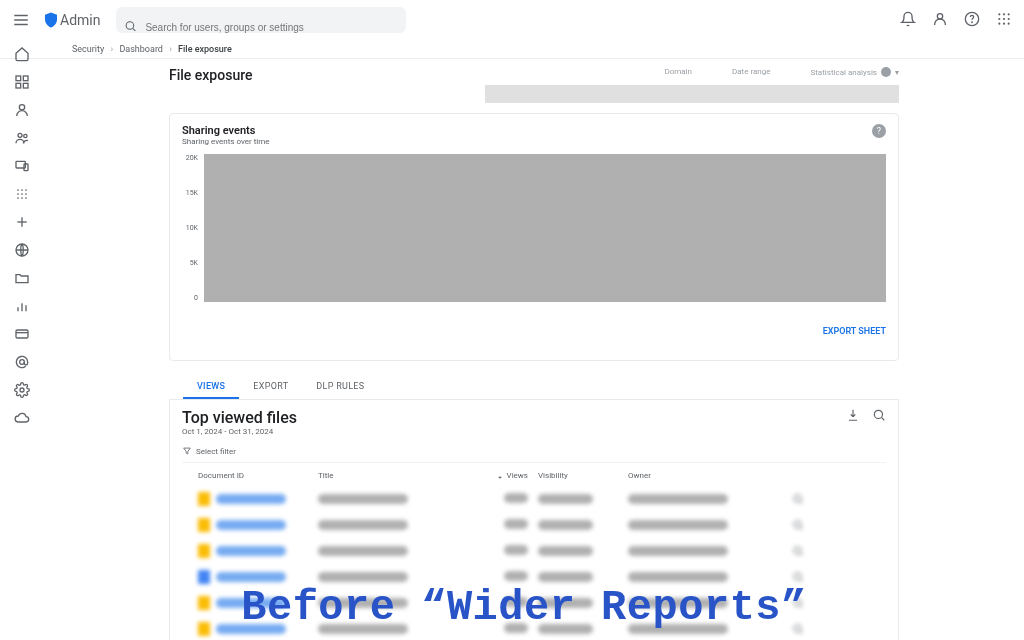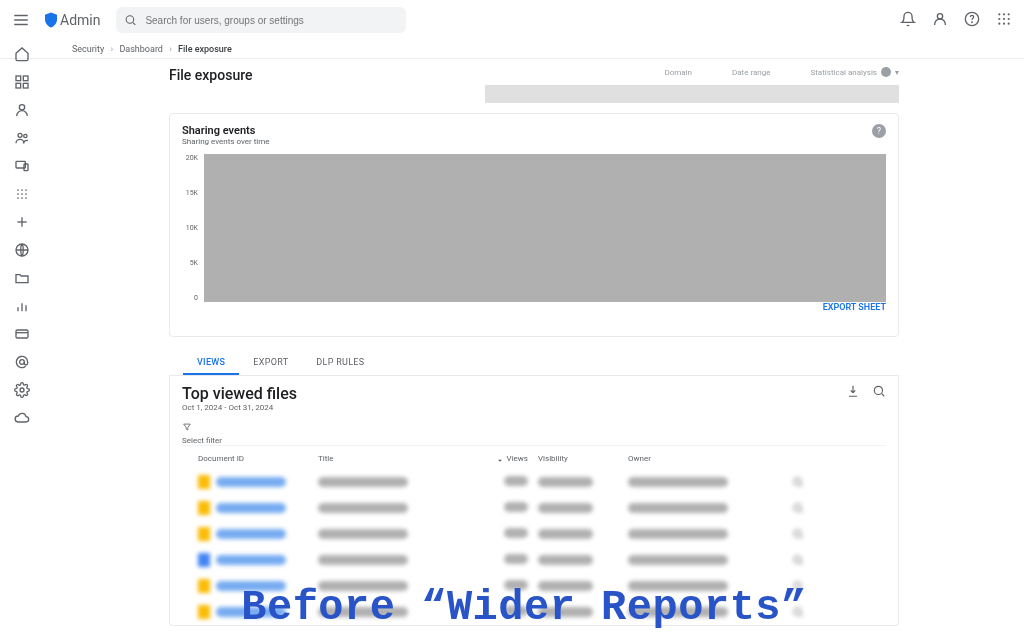--- a/index.html
+++ b/index.html
@@ -2,67 +2,67 @@
 <html><head>
 <meta charset="utf-8">
 <style>
   * { box-sizing: border-box; margin: 0; padding: 0; }
   body { font-family: "Google Sans", Roboto, Arial, sans-serif; font-size: 11px; color: #3c4043; background:#fff; width:1024px; height:640px; overflow:hidden; position:relative; }
 
   .topbar { display:flex; align-items:center; height:40px; padding:0 12px; gap:12px; }
   .menu-icon { width:18px; height:18px; color:#5f6368; }
   .app-logo { display:flex; align-items:center; font-size:14px; color:#5f6368; font-weight:400; }
   .shield { width:18px; height:18px; color:#1a73e8; }
-  .searchbox { flex:0 0 290px; background:#f1f3f4; border-radius:6px; height:26px; display:flex; align-items:center; padding:0 8px; gap:8px; color:#5f6368; margin-left:4px;}
+  .searchbox { flex:0 0 290px; background:#f1f3f4; border-radius:6px; height:26px; display:flex; align-items:flex-end; padding:0 8px; gap:8px; color:#5f6368; margin-left:4px;}
   .searchbox input { border:none; background:transparent; outline:none; font-size:10px; color:#5f6368; width:100%; }
   .top-right { margin-left:auto; display:flex; gap:16px; align-items:center; color:#5f6368; }
   .top-right svg { width:16px; height:16px; }
 
   .breadcrumb { font-size:9px; color:#5f6368; padding:4px 0 4px 72px; border-bottom:1px solid #eceff1;}
   .breadcrumb .sep { margin:0 4px; color:#9aa0a6; }
   .breadcrumb .current { color:#3c4043; font-weight:500; }
 
   .sidebar { position:absolute; left:0; top:40px; width:44px; padding-top:6px; display:flex; flex-direction:column; align-items:center; gap:12px; color:#5f6368; }
   .sidebar .sitem { width:16px; height:16px; display:flex; align-items:center; justify-content:center; }
 
   .content-wrap { margin-left:44px; padding:8px 24px 0 24px; display:flex; justify-content:center; }
   .content { width:730px; }
 
   .title-row { display:flex; align-items:flex-start; justify-content:flex-start; gap:8px; }
   .title-row h1 { font-size:14px; font-weight:500; color:#202124; }
   .filters { margin-left:auto; display:flex; gap:40px; font-size:8px; color:#9aa0a6; }
-  .filter { display:flex; flex-direction:column; align-items:flex-start; gap:2px;justify-content:center; }
+  .filter { display:flex; flex-direction:column; align-items:flex-start; gap:2px; }
   .filter .label { font-size:8px; }
   .filter.stat { flex-direction:row; align-items:center; gap:4px;}
   .filters-bar { background:#e0e0e0; height:18px; margin-top:2px; width:414px; margin-left:auto; }
 
   .card { border:1px solid #e8eaed; border-radius:4px; margin-top:10px; padding:10px 12px 24px 12px; background:#fff; position:relative; }
   .card-title-row { display:flex; align-items:flex-start; }
   .card-title { font-size:11px; font-weight:600; color:#202124; }
   .card-sub { font-size:8px; color:#5f6368; }
   .help-circle { width:14px; height:14px; border-radius:50%; background:#9aa0a6; color:#fff; font-size:9px; display:flex; align-items:center; justify-content:center; margin-left:auto; }
 
   .chart-zone { display:flex; margin-top:8px; }
   .y-axis { display:flex; flex-direction:column; justify-content:space-between; padding-right:6px; font-size:7px; color:#5f6368; height:148px; align-items:flex-end; width:22px;}
   .chart-ph { flex:1; height:148px; background:#b0b0b0; }
-  .export-row { display:flex; justify-content:flex-end; margin-top:0;align-items:center; }
+  .export-row { display:flex; justify-content:flex-end; margin-top:24px;align-items:center; }
   .export-link { font-size:9px; font-weight:600; color:#1a73e8; }
 
   .tabs { display:flex; gap:0; margin-top:14px; font-size:9px; color:#5f6368; border-bottom:1px solid #e8eaed; padding-left:14px;}
   .tab { padding:6px 14px; letter-spacing:0.3px; }
   .tab.active { color:#1a73e8; border-bottom:2px solid #1a73e8; font-weight:500; background:#fff; }
 
   .panel { border:1px solid #e8eaed; border-top:none; border-radius:0 0 4px 4px; padding:8px 12px 0 12px; }
   .panel-head { display:flex; align-items:flex-start; }
   .panel-title { font-size:16px; font-weight:500; color:#202124; }
   .panel-sub { font-size:8px; color:#5f6368; }
   .panel-actions { margin-left:auto; display:flex; gap:12px; color:#5f6368; }
   .panel-actions svg { width:14px; height:14px; }
 
-  .filter-row { margin-top:10px; font-size:8px; color:#5f6368; display:flex; align-items:flex-start; gap:4px; border-bottom:1px solid #f1f3f4; flex-direction:column;}
+  .filter-row { margin-top:10px; font-size:8px; color:#5f6368; display:flex; align-items:flex-end; gap:4px; border-bottom:1px solid #f1f3f4; padding-bottom:6px;}
   .filter-row svg { width:10px; height:10px; }
 
   .tbl-head { display:grid; grid-template-columns: 110px 130px 70px 80px 140px 40px; gap:10px; font-size:8px; color:#5f6368; padding:8px 16px 6px 16px; }
   .tbl-head .vcol { display:flex; align-items:center; gap:3px; justify-content:flex-end;}
   .tbl-row { display:grid; grid-template-columns: 110px 130px 70px 80px 140px 40px; gap:10px; padding:6px 16px; align-items:center; filter:blur(2.3px); }
   .doc-cell { display:flex; align-items:center; gap:6px;}
   .doc-icon { width:12px; height:14px; border-radius:1px; }
   .doc-icon.sheet { background:#fbbc04; }
   .doc-icon.doc { background:#4285f4; }
   .blur-pill { height:10px; border-radius:5px; }

